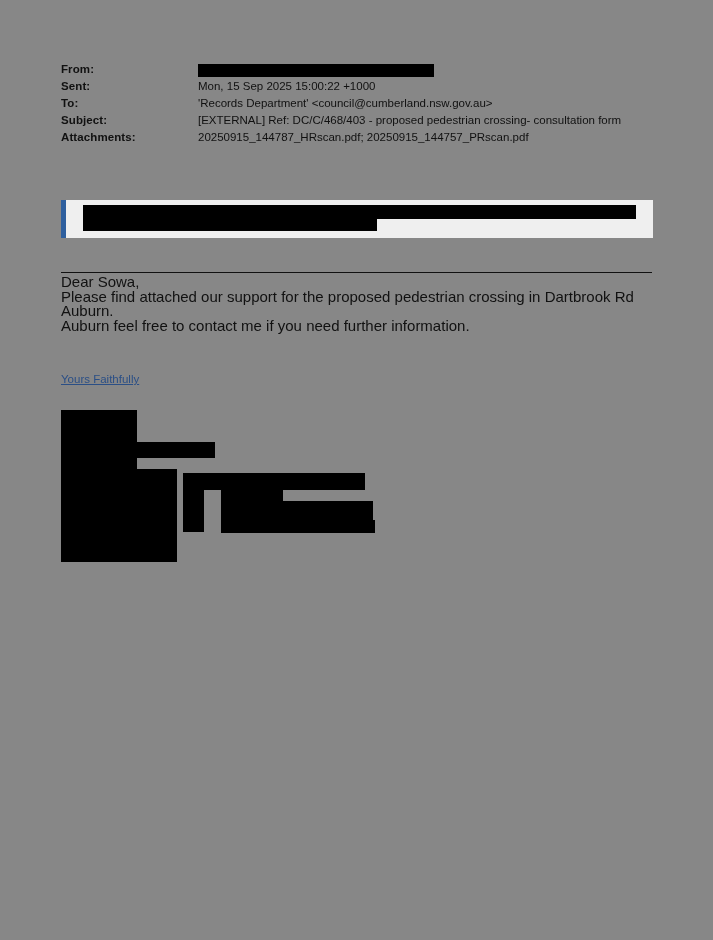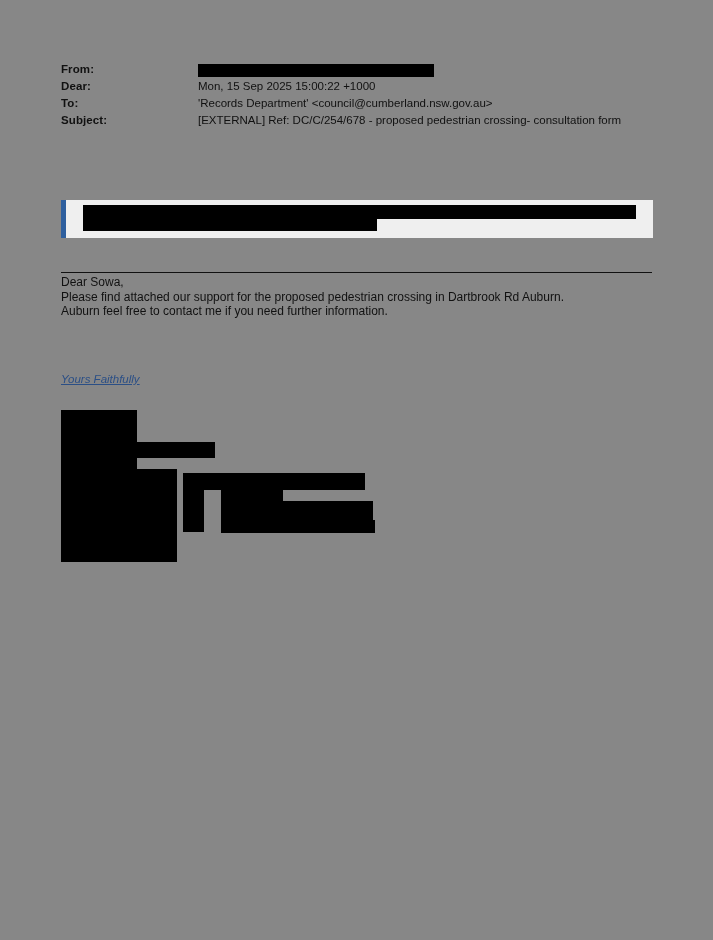--- a/index.html
+++ b/index.html
@@ -101,35 +101,34 @@
     width: 591px;
     height: 1px;
     background: #111;
   }
   
   .body-text {
     position: absolute;
     left: 61px;
     top: 275px;
     width: 600px;
-    font-size: 12px;
+    font-size: 15px;
     line-height: 14.5px;
     color: #111;
   }
   .body-text p {
     margin: 0;
   }
   .closing {
     position: absolute;
     left: 61px;
     top: 373px;
     font-size: 11.5px;
     color: #2b4f86;
     text-decoration: underline;
-    font-style: italic;
   }
   
   .sig {
     position: absolute;
     left: 61px;
     top: 410px;
     width: 330px;
     height: 155px;
   }
   .sig .blk {
@@ -156,34 +155,38 @@
   <div class="header">
 
     <div class="hdr-row">
       <div class="hdr-label">From:</div>
       <div class="hdr-value">
         <span class="redact redact-from"></span>
       </div>
     </div>
 
     <div class="hdr-row">
-      <div class="hdr-label">Dear:</div>
+      <div class="hdr-label">Sent:</div>
       <div class="hdr-value">Mon, 15 Sep 2025 15:00:22 +1000</div>
     </div>
 
     <div class="hdr-row">
       <div class="hdr-label">To:</div>
       <div class="hdr-value">'Records Department' &lt;council@cumberland.nsw.gov.au&gt;</div>
     </div>
 
     <div class="hdr-row">
       <div class="hdr-label">Subject:</div>
-      <div class="hdr-value subj-wrap">[EXTERNAL] Ref: DC/C/254/678 - proposed pedestrian crossing- consultation form</div>
-    </div>
-
+      <div class="hdr-value subj-wrap">[EXTERNAL] Ref: DC/C/468/403 - proposed pedestrian crossing- consultation form</div>
+    </div>
+
+    <div class="hdr-row">
+      <div class="hdr-label">Attachments:</div>
+      <div class="hdr-value">20250915_144787_HRscan.pdf; 20250915_144757_PRscan.pdf</div>
+    </div>
 
   </div>
 
   <div class="banner">
     <div class="banner-bar"></div>
     <div class="banner-redact-1"></div>
     <div class="banner-redact-2"></div>
   </div>
 
   <div class="divider"></div>

